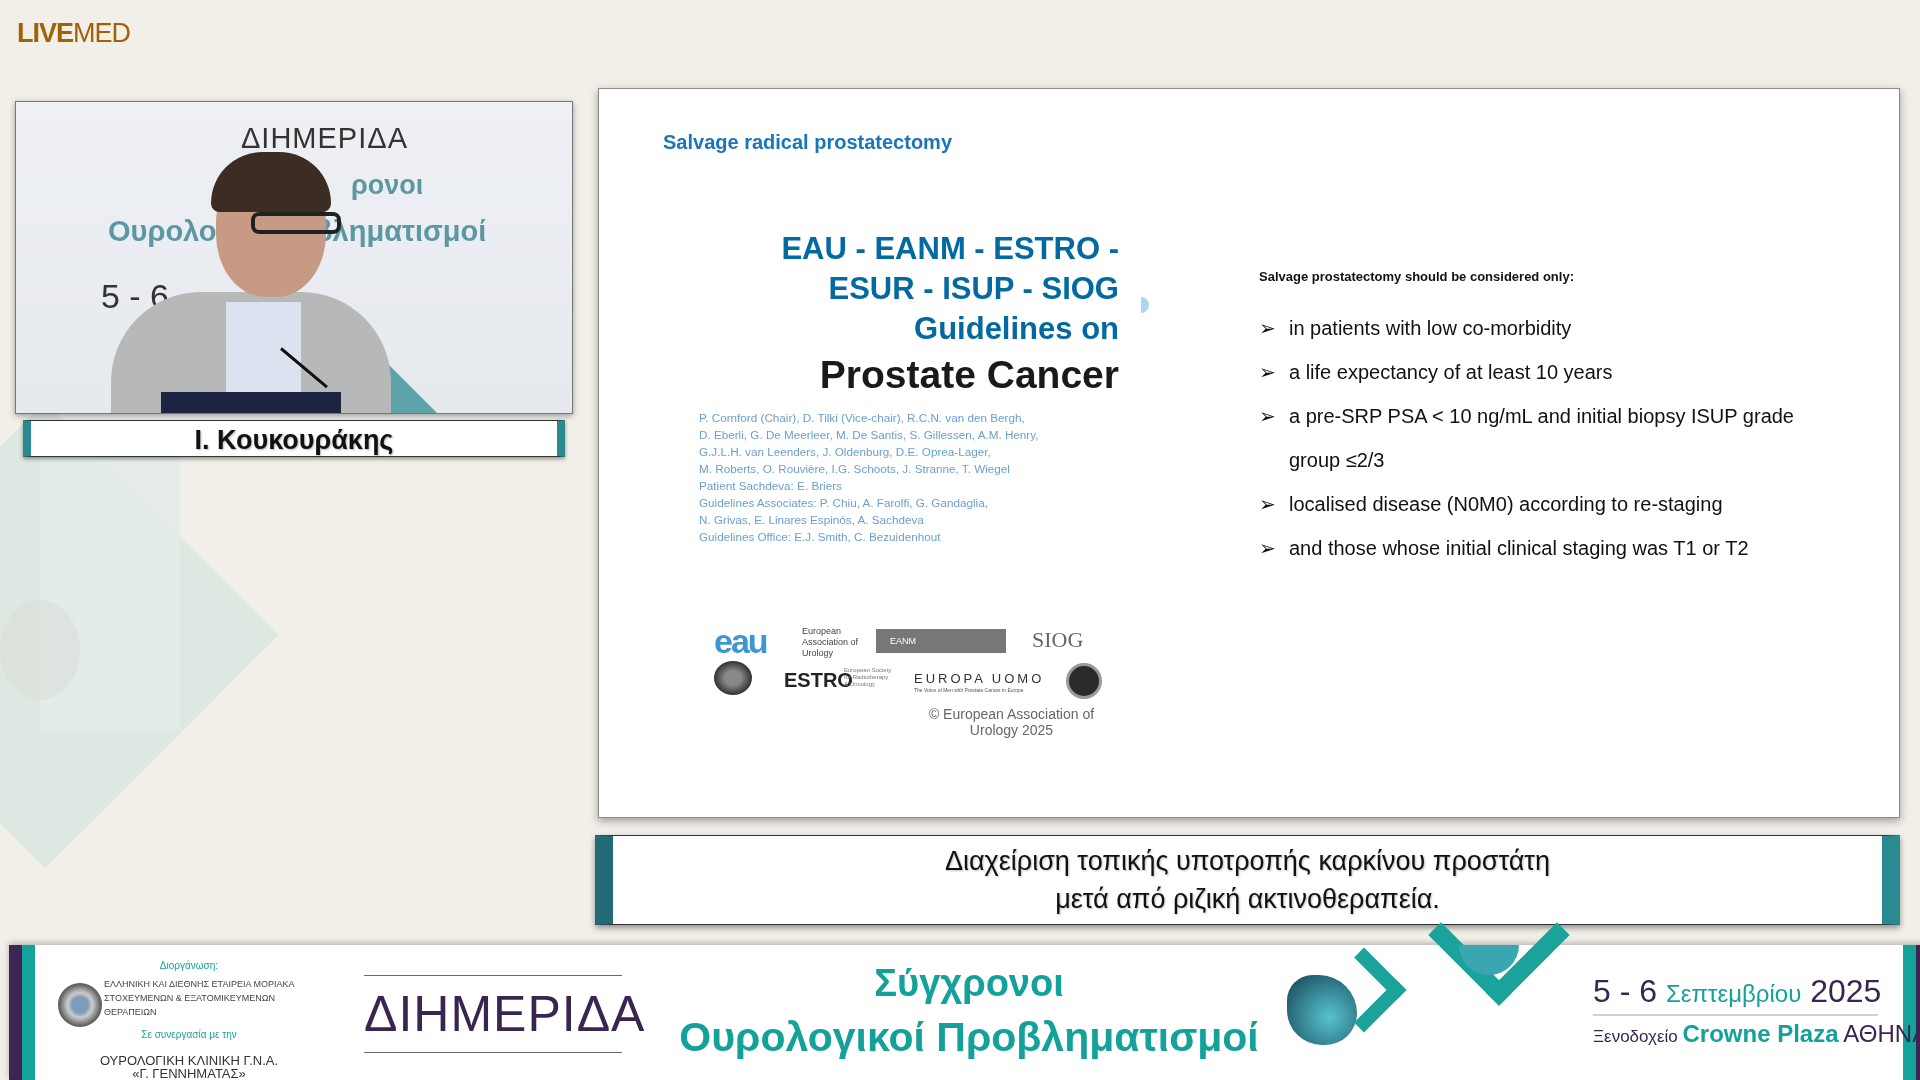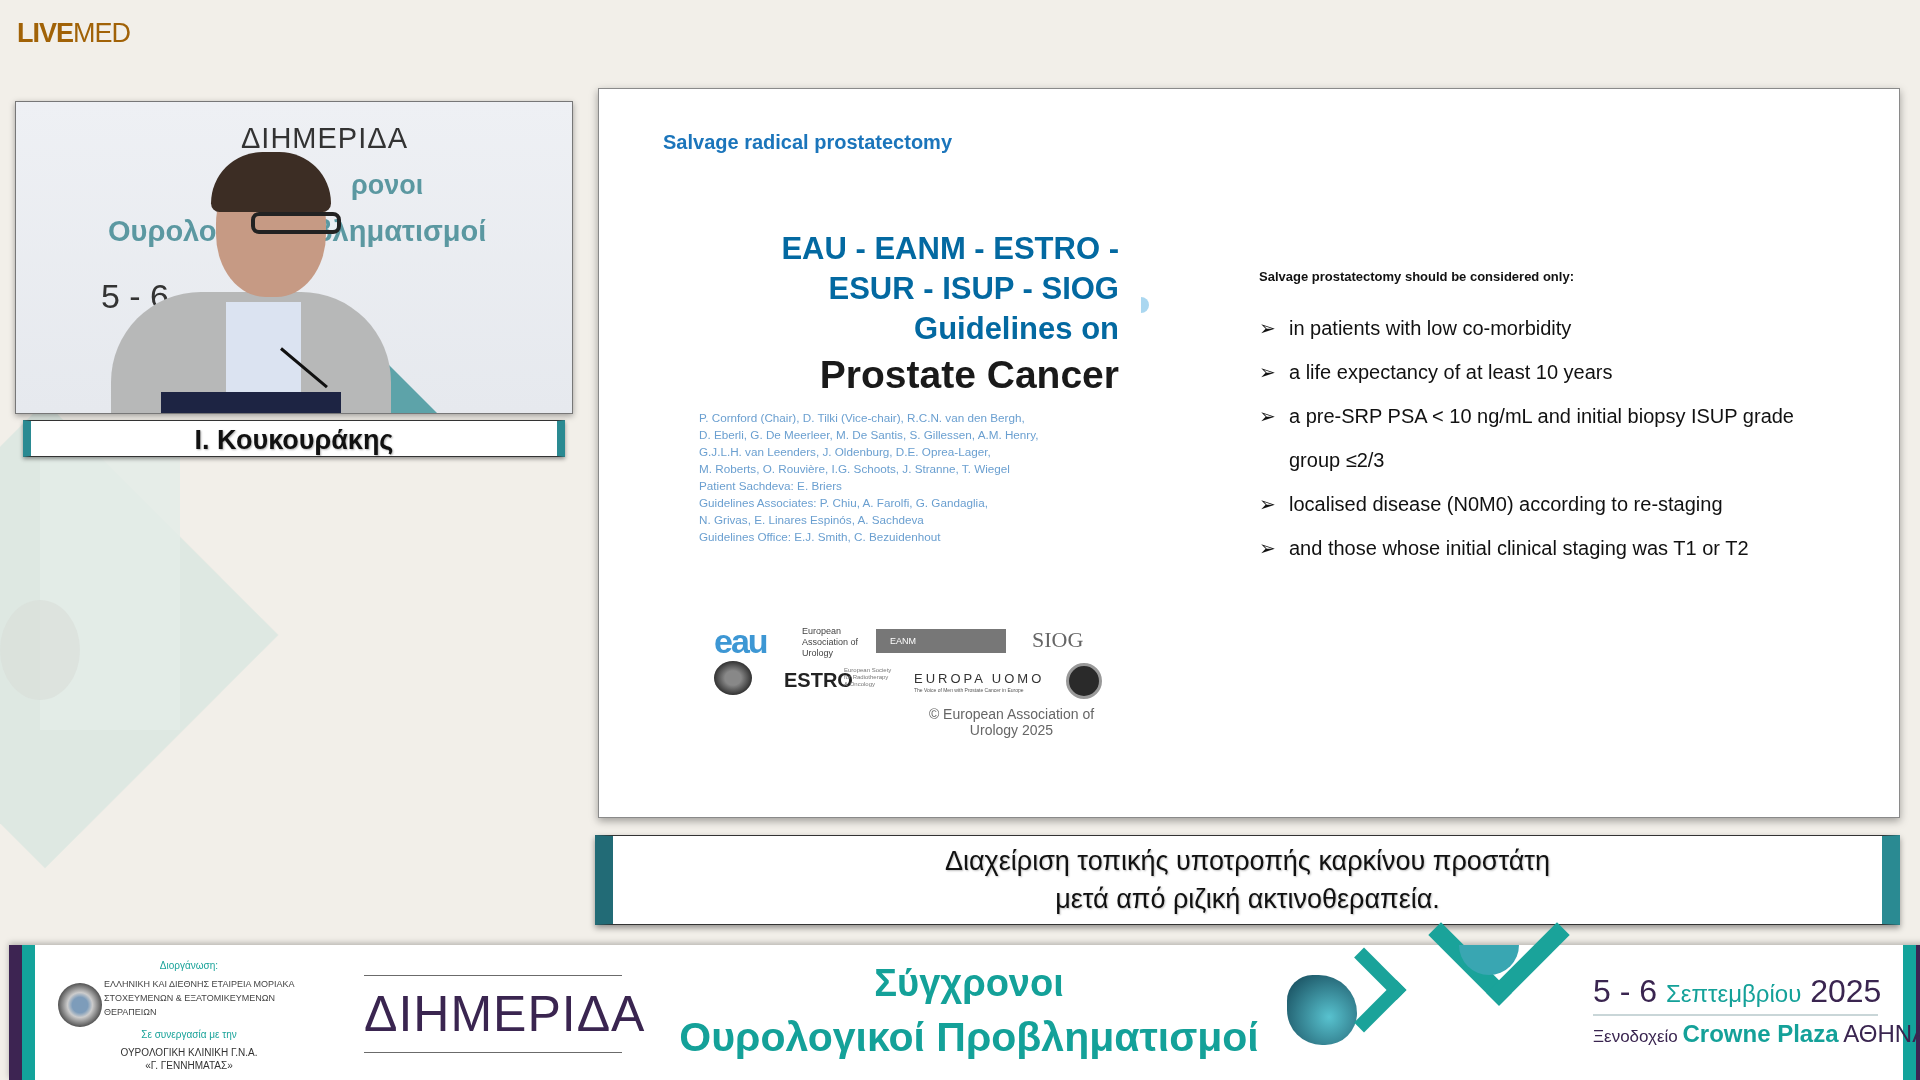--- a/index.html
+++ b/index.html
@@ -95,21 +95,21 @@
   .footer { position: absolute; left: 9px; top: 945px; width: 1920px; height: 135px; background: #fff; box-shadow: 0 -2px 6px rgba(0,0,0,.25); text-decoration: underline; }
   .footer-bar-l1 { position: absolute; left: 0; top: 0; width: 13px; height: 135px; background: #3d2452; }
   .footer-bar-l2 { position: absolute; left: 13px; top: 0; width: 13px; height: 135px; background: #13a39b; }
   .footer-bar-r1 { position: absolute; right: 13px; top: 0; width: 13px; height: 135px; background: #13a39b; }
   .footer-bar-r2 { position: absolute; right: 0; top: 0; width: 13px; height: 135px; background: #3d2452; }
   .org-block { position: absolute; left: 45px; top: 15px; width: 270px; text-align: center; }
   .org-label { font-size: 10px; color: #1aa39a; }
   .org-seal { position: absolute; left: 4px; top: 23px; width: 44px; height: 44px; border-radius: 50%; background: radial-gradient(#7d9cba 25%, #ccc 40%, #555 70%); }
   .org-name { font-size: 9px; color: #444; line-height: 14px; margin-top: 6px; padding-left: 50px; text-align: left; }
   .org-collab { font-size: 10px; color: #1aa39a; margin-top: 10px; }
-  .org-clinic { font-size: 10px; color: #333; line-height: 13px; margin-top: 6px; }
+  .org-clinic { font-size: 13px; color: #333; line-height: 13px; margin-top: 14px; }
   .dihmerida { position: absolute; left: 355px; top: 30px; width: 258px; border-top: 1px solid #6b6b6b; border-bottom: 1px solid #6b6b6b; text-align: center; font-size: 50px; color: #3a2550; line-height: 76px; letter-spacing: 1px; }
   .conf-title { position: absolute; left: 640px; top: 12px; width: 640px; text-align: center; color: #14a199; font-weight: 700; }
   .conf-title .l1 { font-size: 38px; line-height: 52px; }
   .conf-title .l2 { font-size: 41px; line-height: 56px; }
   .emblem { position: absolute; left: 1270px; top: 5px; width: 130px; height: 125px; }
   .emblem .blob { position: absolute; left: 8px; top: 25px; width: 70px; height: 70px; border-radius: 40% 60% 50% 55%; background: radial-gradient(circle at 60% 60%, #58c2cf, #1f5b6b 80%); }
   .emblem .chev { position: absolute; left: 55px; top: 10px; width: 60px; height: 60px; border-top: 14px solid #1aa39a; border-right: 14px solid #1aa39a; transform: rotate(45deg); }
   .emblem-top { position: absolute; left: 1410px; top: 0; width: 170px; height: 70px; }
   .emblem-top .v { position: absolute; left: 30px; top: -60px; width: 100px; height: 100px; border-bottom: 18px solid #1aa39a; border-right: 18px solid #1aa39a; transform: rotate(45deg); }
   .emblem-top .blob2 { position: absolute; left: 40px; top: 0; width: 60px; height: 30px; border-radius: 0 0 40px 40px; background: #39a6b2; }

